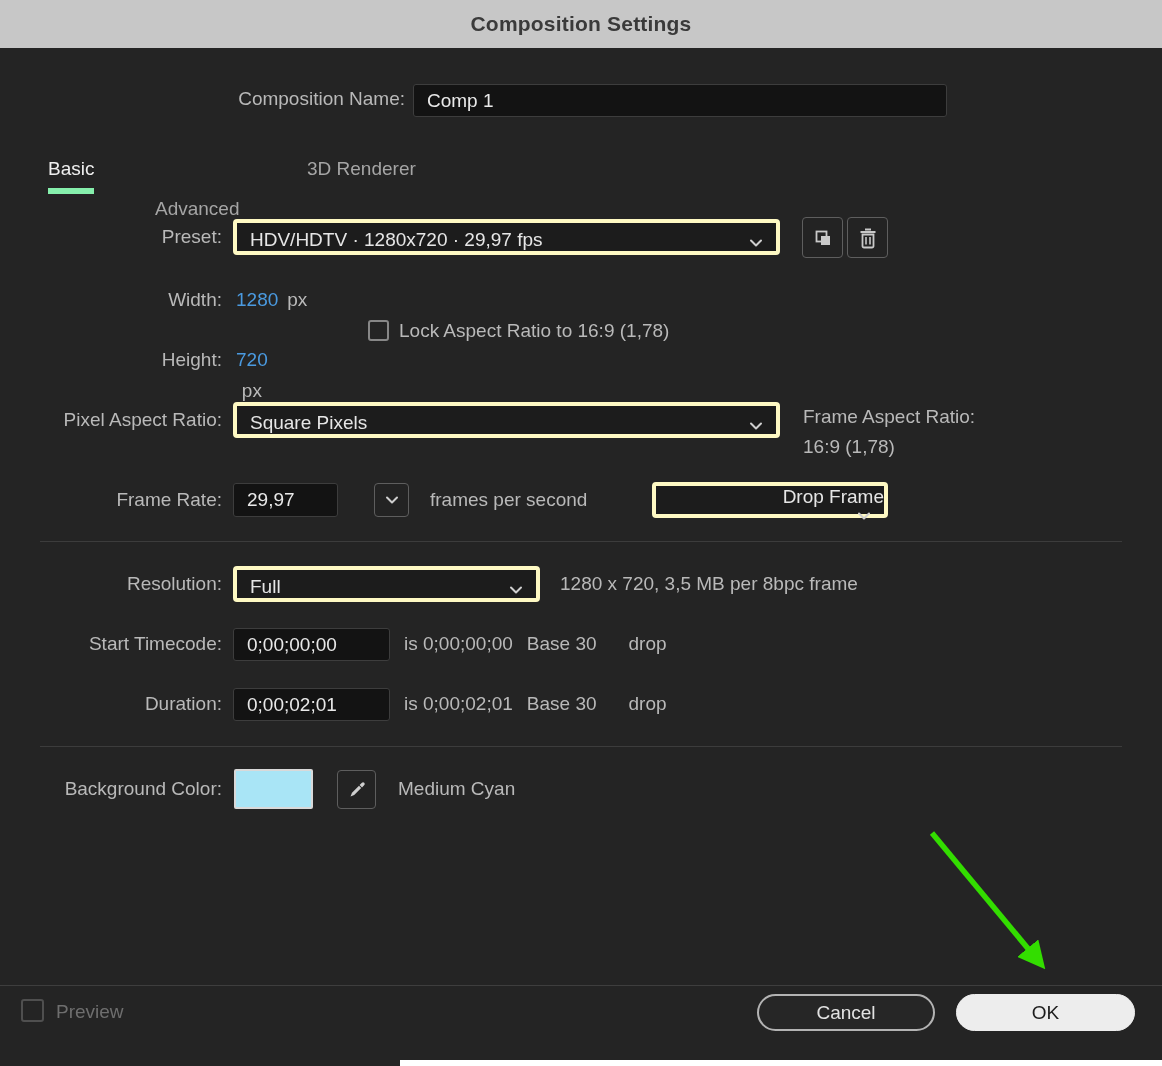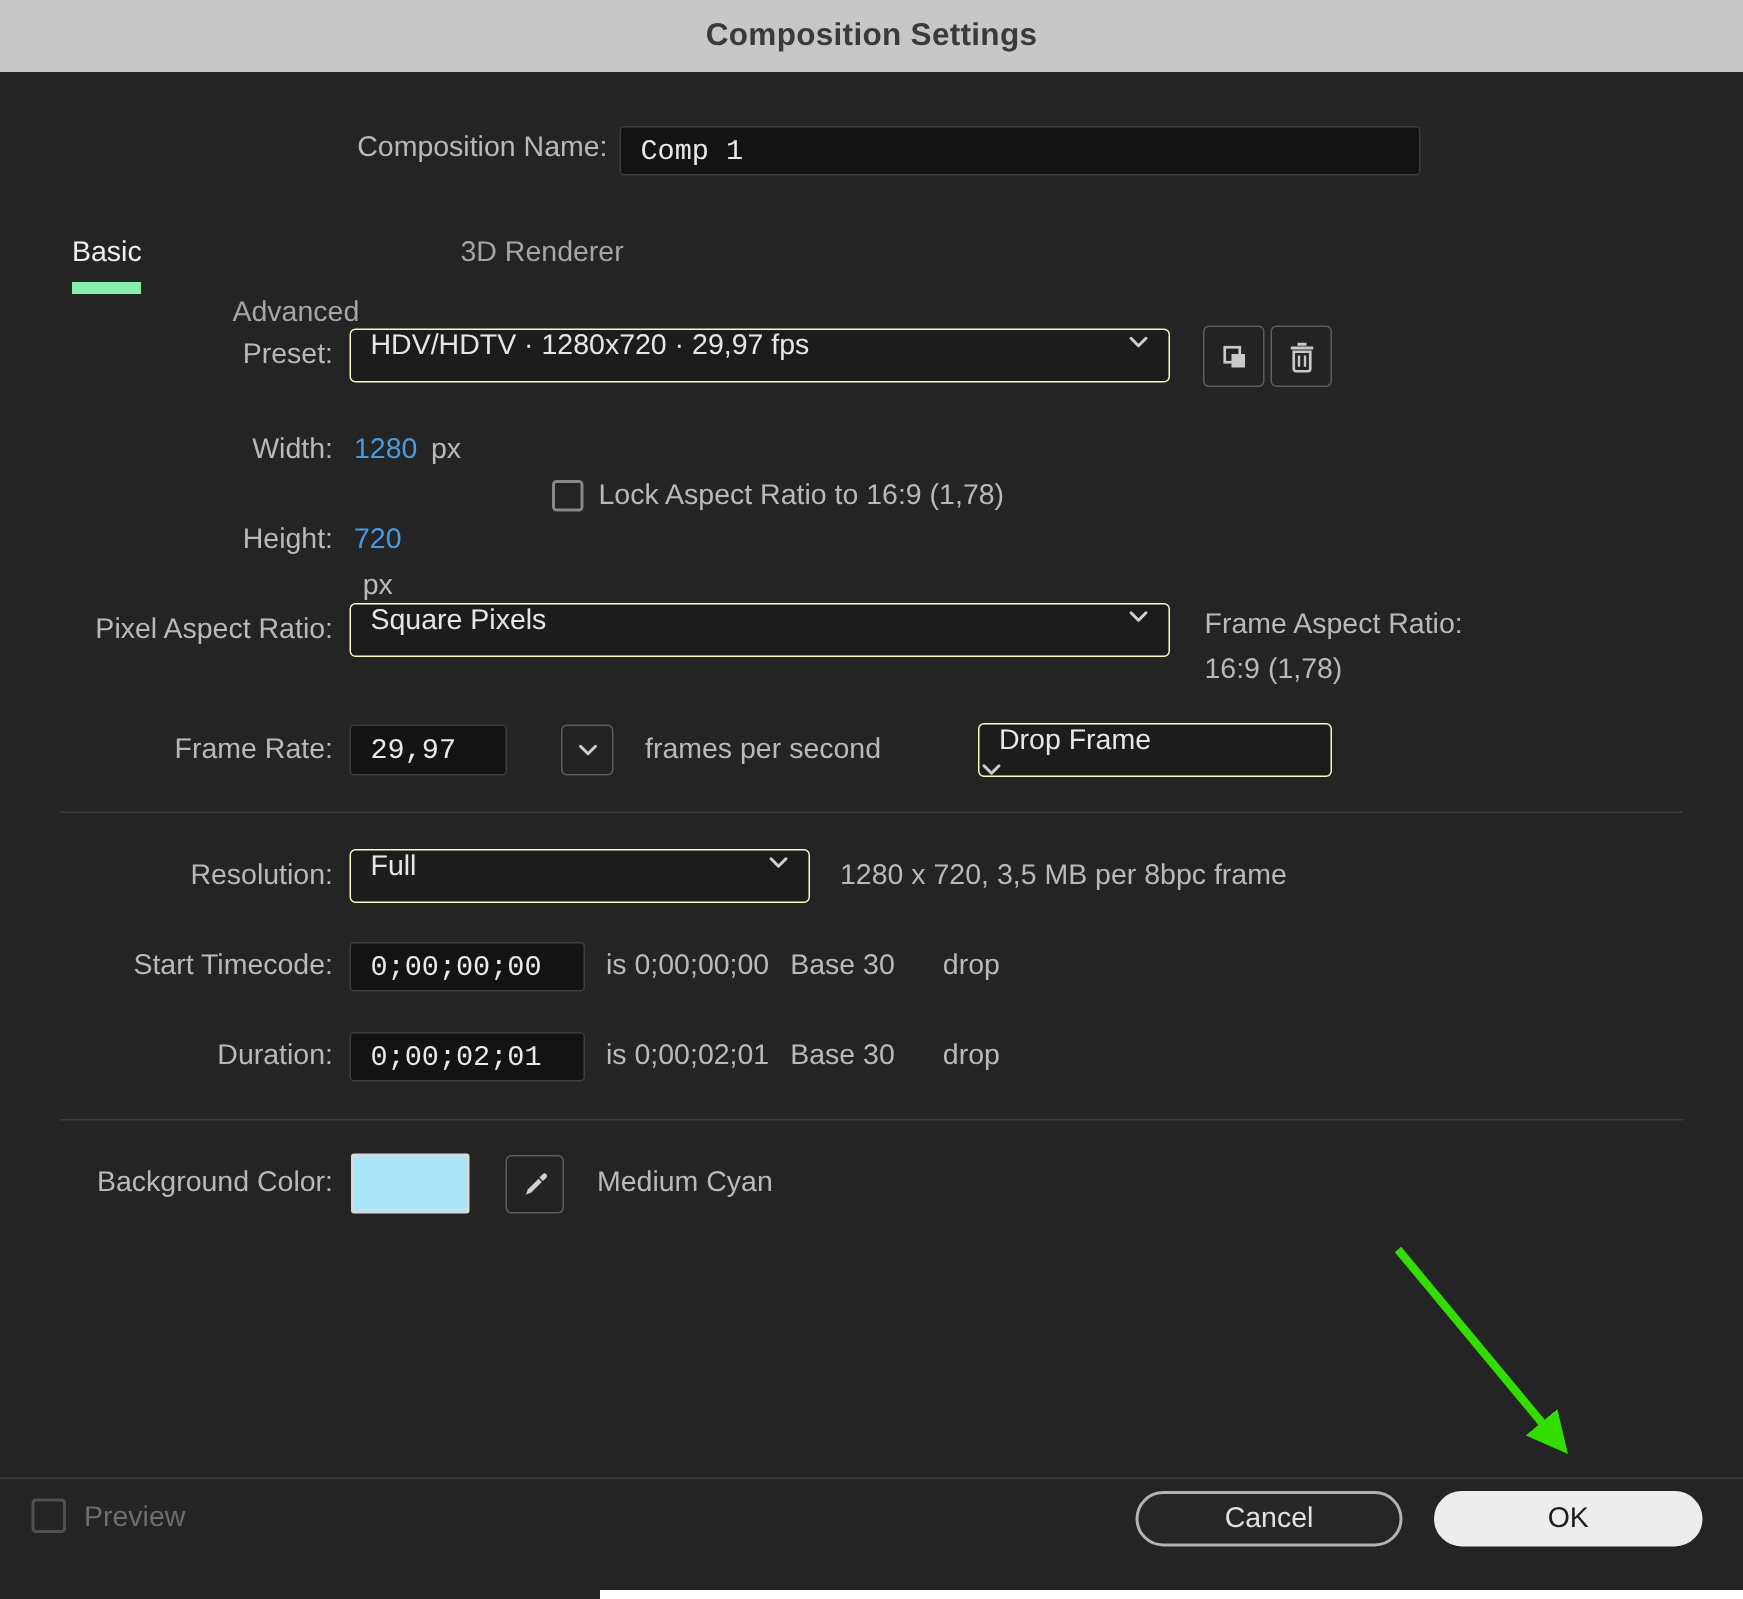--- a/index.html
+++ b/index.html
@@ -4,30 +4,30 @@
 <style>
   html,body{margin:0;padding:0;background:#3a3a3a;}
   body{font-family:"Liberation Sans", sans-serif;}
   .dialog{position:relative;width:1162px;height:1066px;background:#242424;overflow:hidden;margin:0 auto;}
   .titlebar{position:absolute;left:0;top:0;width:1162px;height:48px;background:#c7c7c7;
             display:flex;align-items:center;justify-content:center;}
   .titlebar .title{font-size:21px;font-weight:bold;color:#3a3a3a;letter-spacing:.2px;}
   .lbl{position:absolute;right:940px;text-align:right;color:#b9b9b9;font-size:19px;white-space:nowrap;}
   .txt{position:absolute;color:#b9b9b9;font-size:19px;white-space:nowrap;}
   .field{position:absolute;background:#131313;border:1px solid #3d3d3d;border-radius:3px;
-         color:#e9e9e9;font-size:19px;font-family:Liberation Mono, monospace;
+         color:#e9e9e9;font-size:19px;font-family:Liberation Sans, sans-serif;
          padding:0 0 0 13px;box-sizing:border-box;outline:none;}
-  .select{position:absolute;background:#1c1c1c;border:1px solid #fef9c3;border-radius:4px;
-          display:flex;align-items:flex-start;box-sizing:border-box;cursor:default;}
+  .select{position:absolute;background:#1c1c1c;border:4px solid #fef9c3;border-radius:4px;
+          display:flex;align-items:flex-end;box-sizing:border-box;cursor:default;}
   .select .sel-text{color:#e6e6e6;font-size:19px;padding-left:13px;white-space:nowrap;flex:1;}
   .select .chev{margin-right:12px;flex:0 0 auto;display:flex;}
   .icon-btn{position:absolute;background:#232323;border:1px solid #5e5e5e;border-radius:4px;
             display:flex;align-items:center;justify-content:center;box-sizing:border-box;}
   .tab{position:absolute;font-size:19px;color:#a5a5a5;padding-bottom:8px;cursor:default;}
-  .tab.active{color:#efefef;border-bottom:8px solid #86efac;}
+  .tab.active{color:#efefef;border-bottom:6px solid #86efac;}
   .checkbox{position:absolute;box-sizing:border-box;border:2px solid #878787;border-radius:3px;background:transparent;}
   .divider{position:absolute;height:1px;background:#3c3c3c;}
   .pill{position:absolute;border-radius:19px;display:flex;align-items:center;justify-content:center;
         font-size:19px;box-sizing:border-box;cursor:default;}
   .pill.cancel{background:#262626;border:2px solid #b3b3b3;color:#e2e2e2;}
   .pill.ok{background:#ededed;border:1px solid #ededed;color:#1d1d1d;}
   .swatch{position:absolute;border:2px solid #d9d9d9;border-radius:2px;box-sizing:border-box;}
   .info-line{position:absolute;display:flex;align-items:baseline;color:#b9b9b9;font-size:19px;white-space:nowrap;}
   .blue-val{font-size:19px;}
   .valrow{position:absolute;display:flex;gap:9px;align-items:center;}

